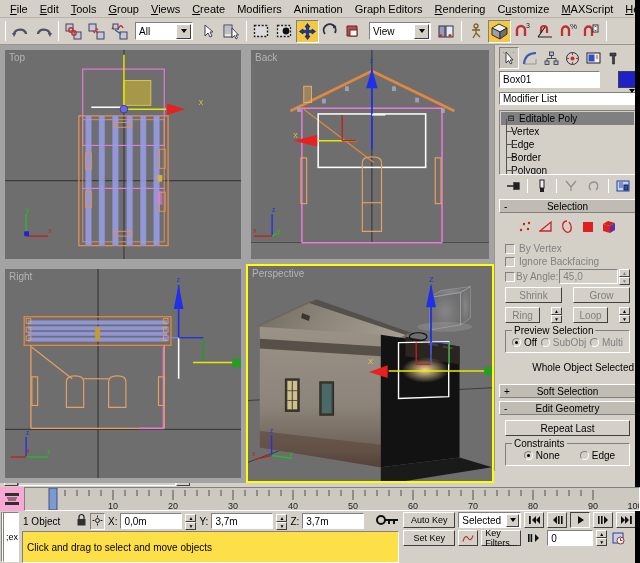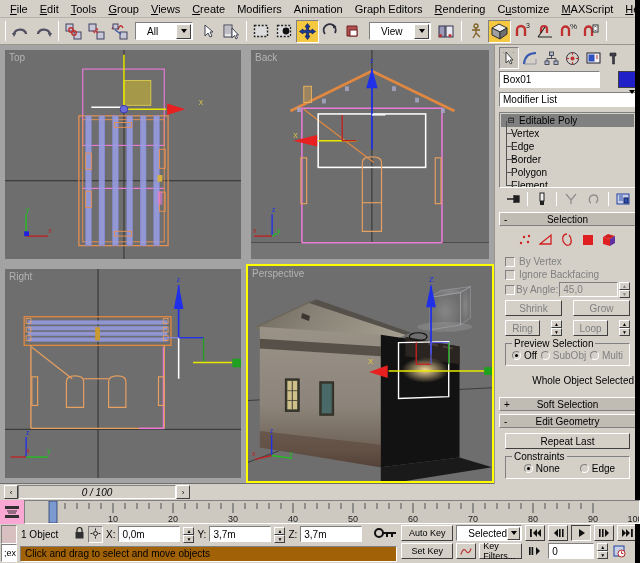--- a/index.html
+++ b/index.html
@@ -32,21 +32,21 @@
   }
   .tb-btn {
     width:23px; height:23px; display:flex; align-items:center; justify-content:center;
     position:relative; border:1px solid transparent; flex:0 0 auto;
   }
   .tb-btn.active { background:#f5c842; border:1px solid #808080; border-right-color:#fff; border-bottom-color:#fff; }
   .tb-sep { width:1px; height:20px; background:#808080; border-right:1px solid #fff; margin:0 3px; flex:0 0 auto;}
   .tb-combo {
     height:18px; background:#fff; border:1px solid #808080;
     border-right-color:#fff; border-bottom-color:#fff;
-    display:flex; align-items:center; font-size:10px; padding-left:11px;
+    display:flex; align-items:center; font-size:10px; padding-left:3px;
     position:relative; flex:0 0 auto;
   }
   .tb-combo .cbtxt { flex:1; }
   .tb-combo .cbarrow {
     width:15px; height:15px; background:#d4d0c8; border:1px solid #fff;
     border-right-color:#404040; border-bottom-color:#404040;
     display:flex; align-items:center; justify-content:center; margin-right:1px;
   }
   .arw-dn { width:0;height:0;border-left:3px solid transparent;border-right:3px solid transparent;border-top:4px solid #000; }
 
@@ -146,28 +146,28 @@
              display:flex;align-items:center;justify-content:center;font-size:8px;}
   .sp-field{flex:1;height:14px;background:#d4d0c8;border:1px solid #808080;
             border-right-color:#fff;border-bottom-color:#fff;
             display:flex;align-items:center;justify-content:center;font-size:10px;font-style:italic;}
 
   .ruler-row{ height:24px; background:#f9a8d4; display:flex; align-items:stretch; flex:0 0 24px;}
   .ruler{ flex:1; position:relative; background:#cdc9c1; border:1px solid #808080;
           border-right-color:#fff;border-bottom-color:#fff; overflow:hidden;}
 
   .status-row{ flex:0 0 39px; display:flex; background:#d4d0c8; align-items:stretch;}
-  .mini-listener{ width:92px; display:flex; flex-direction:column; padding:1px;}
+  .mini-listener{ width:92px; display:flex; padding:1px;}
   .ml-top{flex:1;background:#d8c0c0;border:1px solid #808080;border-right-color:#fff;border-bottom-color:#fff;}
   .ml-bot{flex:1;background:#fff;border:1px solid #808080;border-right-color:#fff;border-bottom-color:#fff;
           font-size:9px;padding-left:2px;display:flex;align-items:center;}
   .statcol{ flex:1; display:flex; flex-direction:column; }
   .statline1{ height:20px; display:flex; align-items:center; gap:3px; padding-left:3px;}
   .statline2{ flex:1; display:flex; align-items:center; }
-  .promptfield{ flex:1; height:16px; background:#a16207; border:1px solid #808080;
+  .promptfield{ flex:1; height:32px; background:#fde047; border:1px solid #808080;
                 border-right-color:#fff;border-bottom-color:#fff;
                 font-size:10px; padding:1px 4px; display:flex; align-items:center; margin:0 2px;}
   .coordfield{ height:16px; background:#fff; border:1px solid #808080;
                border-right-color:#fff;border-bottom-color:#fff; width:62px;
                font-size:10px;padding:1px 3px;display:flex;align-items:center;}
   .animbox{ width:178px; display:flex; flex-direction:column; padding:1px 2px; gap:2px;}
   .abrow{ display:flex; align-items:center; gap:3px; height:16px;}
   .keybtn{ height:16px; background:#d4d0c8; border:1px solid #fff;
            border-right-color:#404040;border-bottom-color:#404040;
            display:flex;align-items:center;justify-content:center;font-size:9px;padding:0 3px;}

